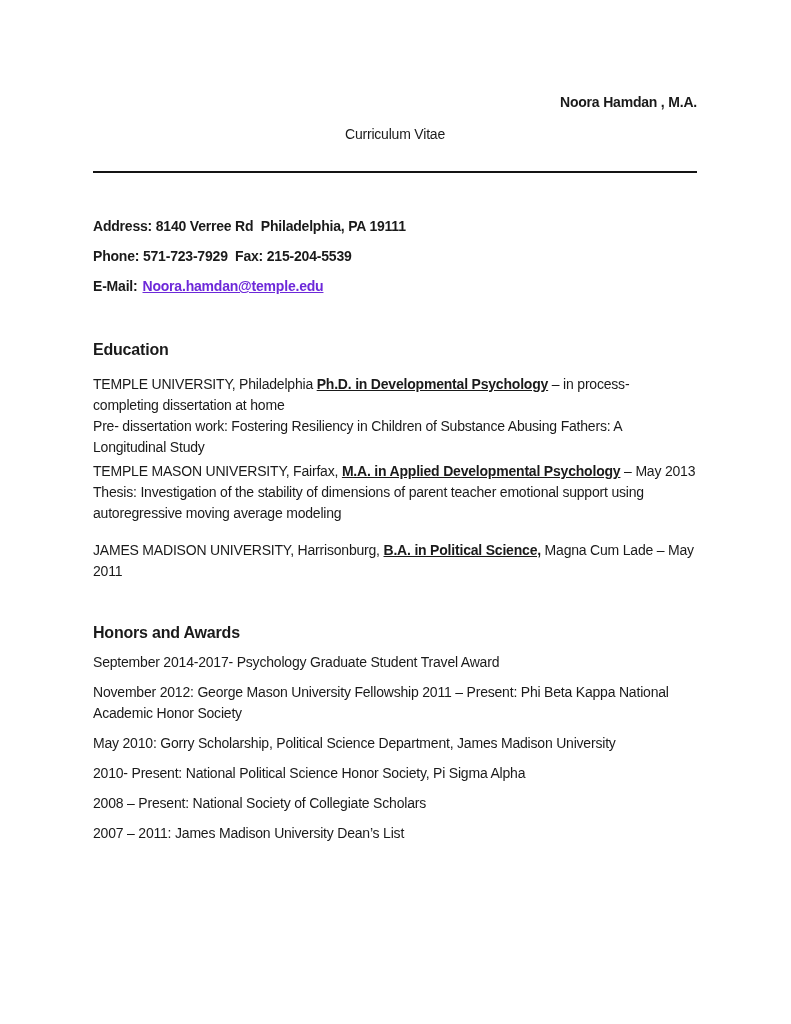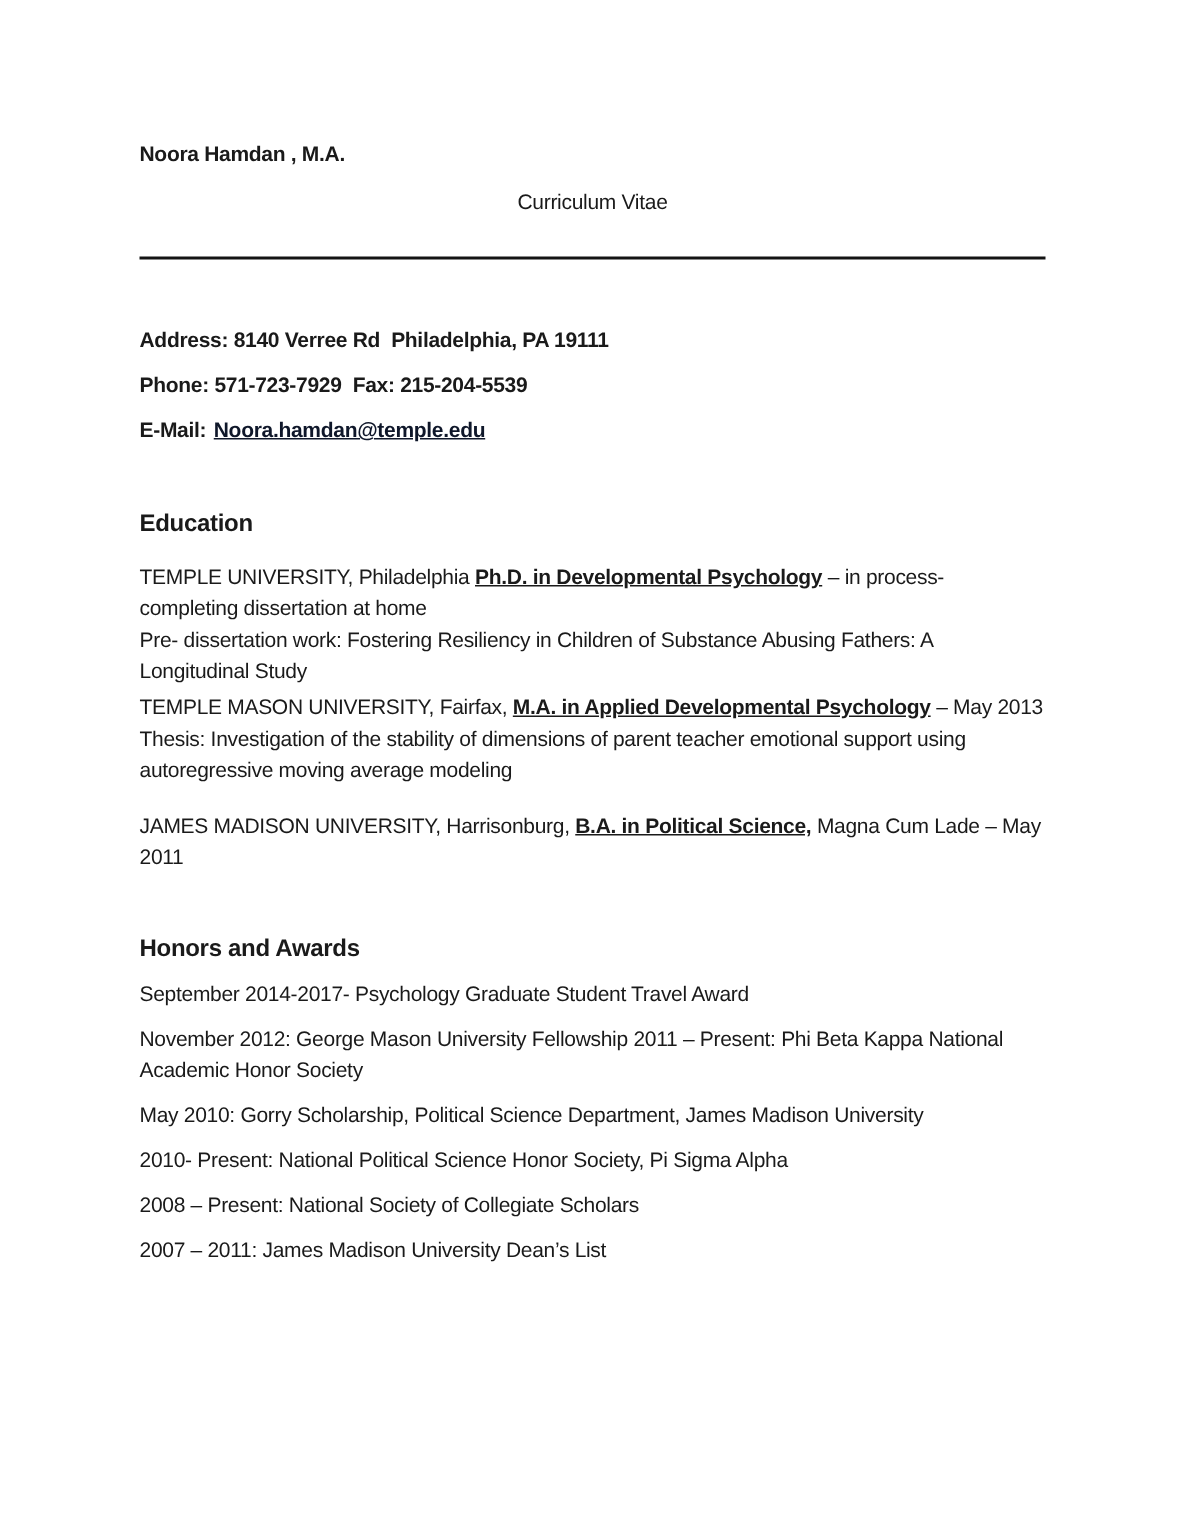--- a/index.html
+++ b/index.html
@@ -13,21 +13,21 @@
     font-size: 14px;
     line-height: 21px;
     letter-spacing: -0.2px;
     color: #1a1a1a;
     overflow: hidden;
   }
   .content {
     padding: 92px 94px 0 93px; 
   }
   .doc-title {
-    text-align: left;
+    text-align: right;
     font-weight: 700;
     margin: 0 0 11px 0;
   }
   .doc-subtitle {
     text-align: center;
     font-weight: 400;
     margin: 0 0 26px 0;
   }
   .rule {
     height: 2px;
@@ -35,21 +35,21 @@
     margin: 0 0 43px 0;
   }
   .contact-line {
     font-weight: 700;
     white-space: pre-wrap;
     margin: 0 0 9px 0;
   }
   .contact-line.email-line { margin-bottom: 42px; white-space: normal; }
   .email-label { margin-right: 5px; }
   .email-link {
-    color: #0f172a;
+    color: #6d28d9;
     text-decoration: underline;
     font-weight: 700;
     cursor: pointer;
   }
   .section-heading {
     font-size: 16px;
     font-weight: 700;
     margin: 0 0 9px 0;
   }
   .section-heading.edu { margin-bottom: 14px; }

